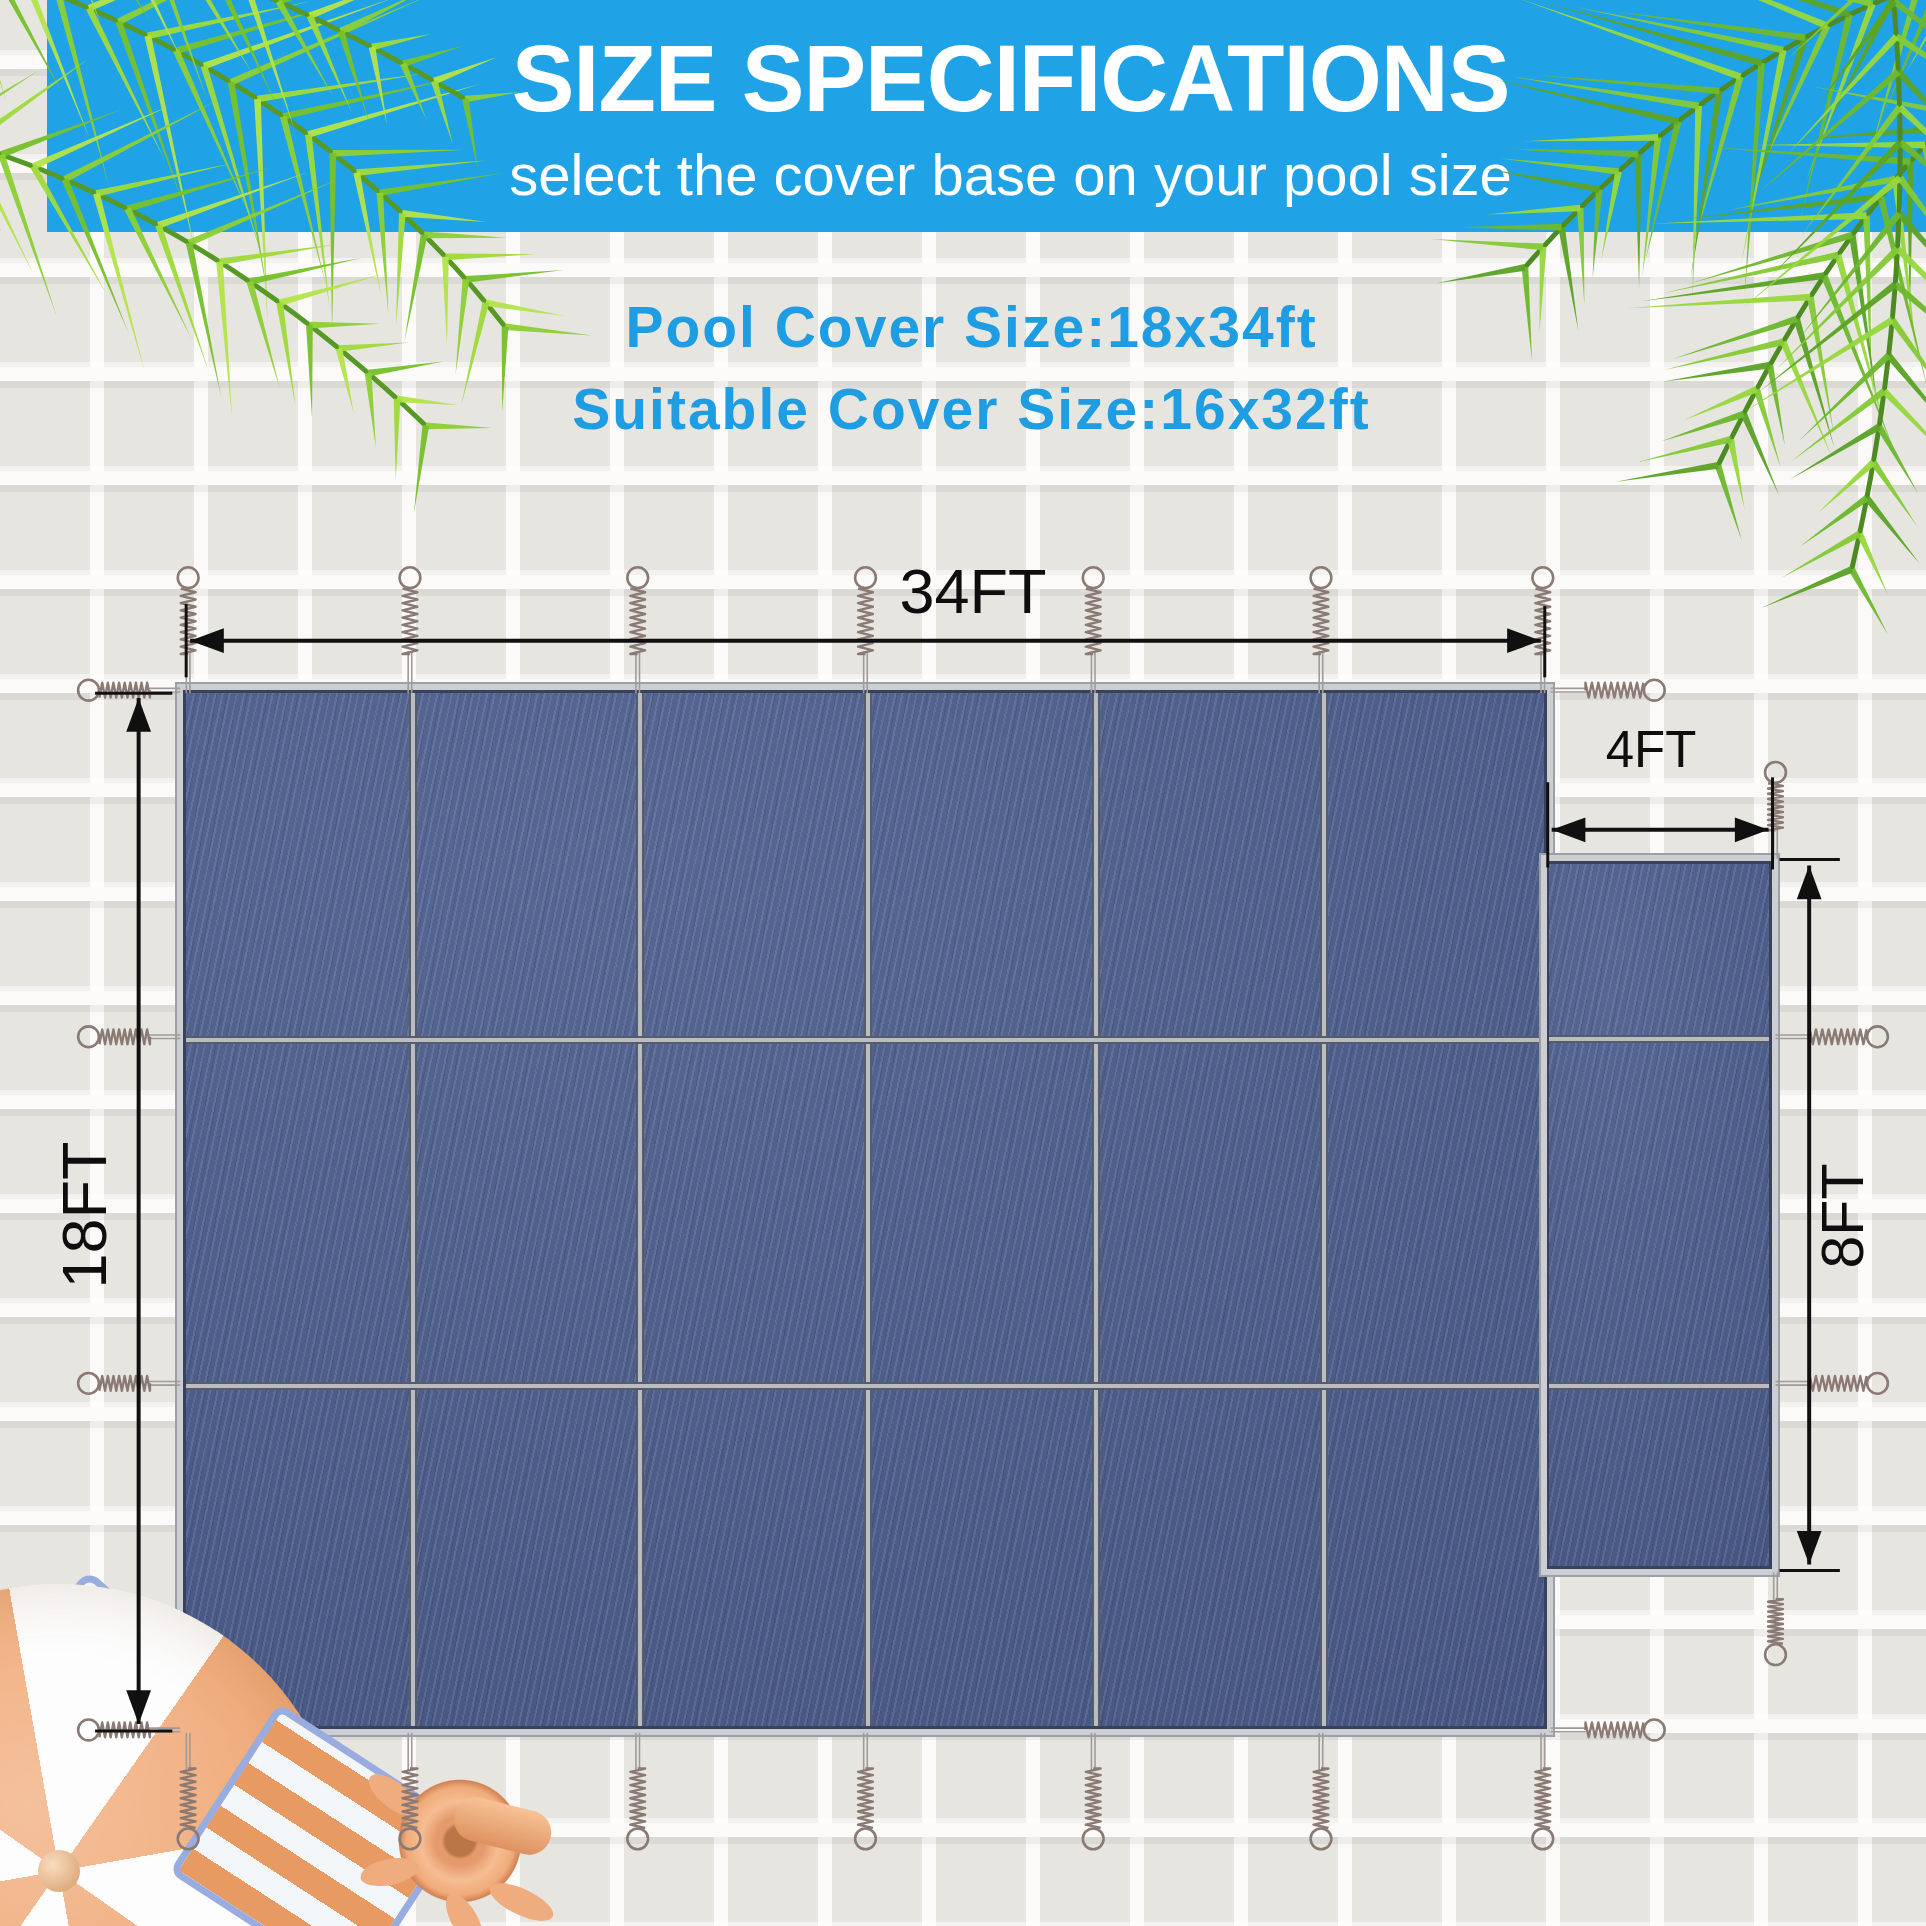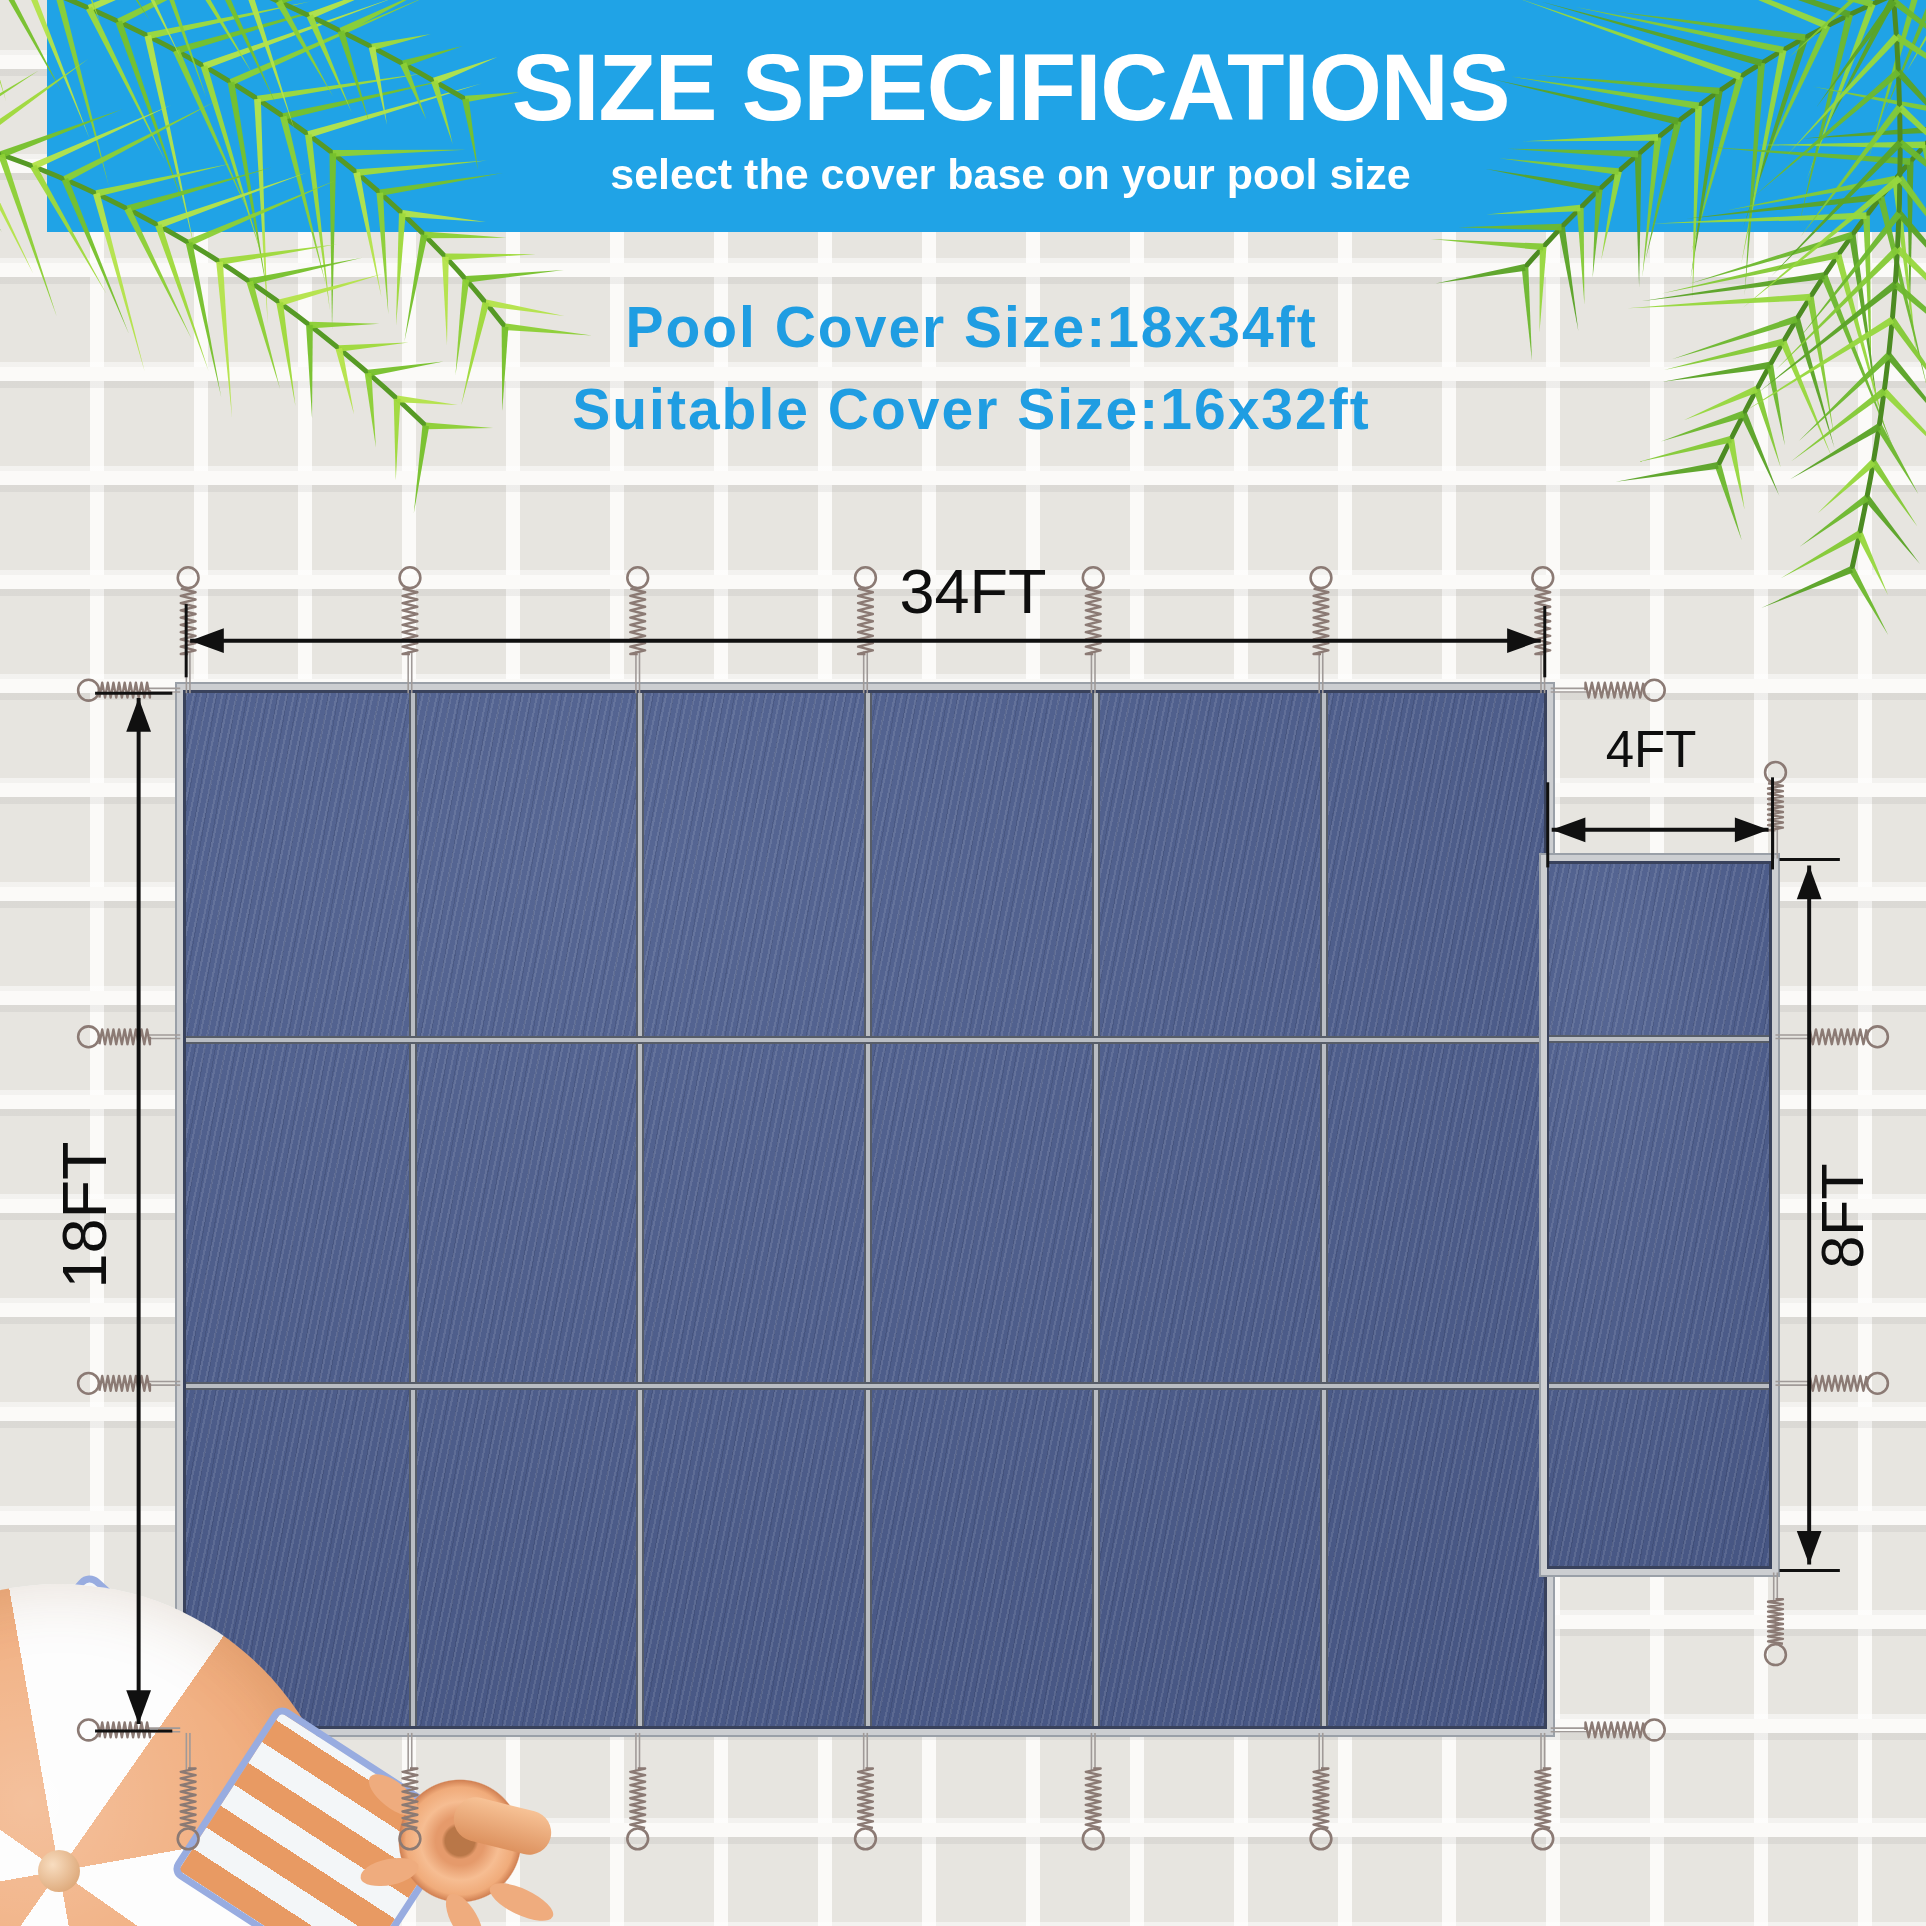--- a/index.html
+++ b/index.html
@@ -17,21 +17,21 @@
       repeating-linear-gradient(0deg, transparent 0 90px, #fbfaf8 90px 104px),
       repeating-linear-gradient(90deg, transparent 0 90px, #fbfaf8 90px 104px);
   }
   
   #banner{
     position:absolute;left:0;top:0;width:100%;height:232px;background:var(--banner-bg);
     display:flex;flex-direction:column;align-items:center;justify-content:center;
     color:#fff;text-align:center;margin-left:47px;
   }
   #banner .title{font-size:94px;font-weight:bold;letter-spacing:-1px;line-height:1.05;margin-top:6px;}
-  #banner .subtitle{font-size:43px;font-weight:bold;margin-top:12px;}
+  #banner .subtitle{font-size:58px;font-weight:normal;margin-top:12px;}
   
   #spec-lines{
     position:absolute;left:8px;top:286px;width:100%;text-align:center;
     color:var(--spec-text);font-weight:bold;font-size:57px;line-height:82px;letter-spacing:2px;
   }
   
   .fabric{
     position:absolute;background-color:var(--cover-fabric);
     background-image:
       repeating-linear-gradient(102deg, rgba(255,255,255,.10) 0 2px, rgba(255,255,255,0) 2px 7px),

